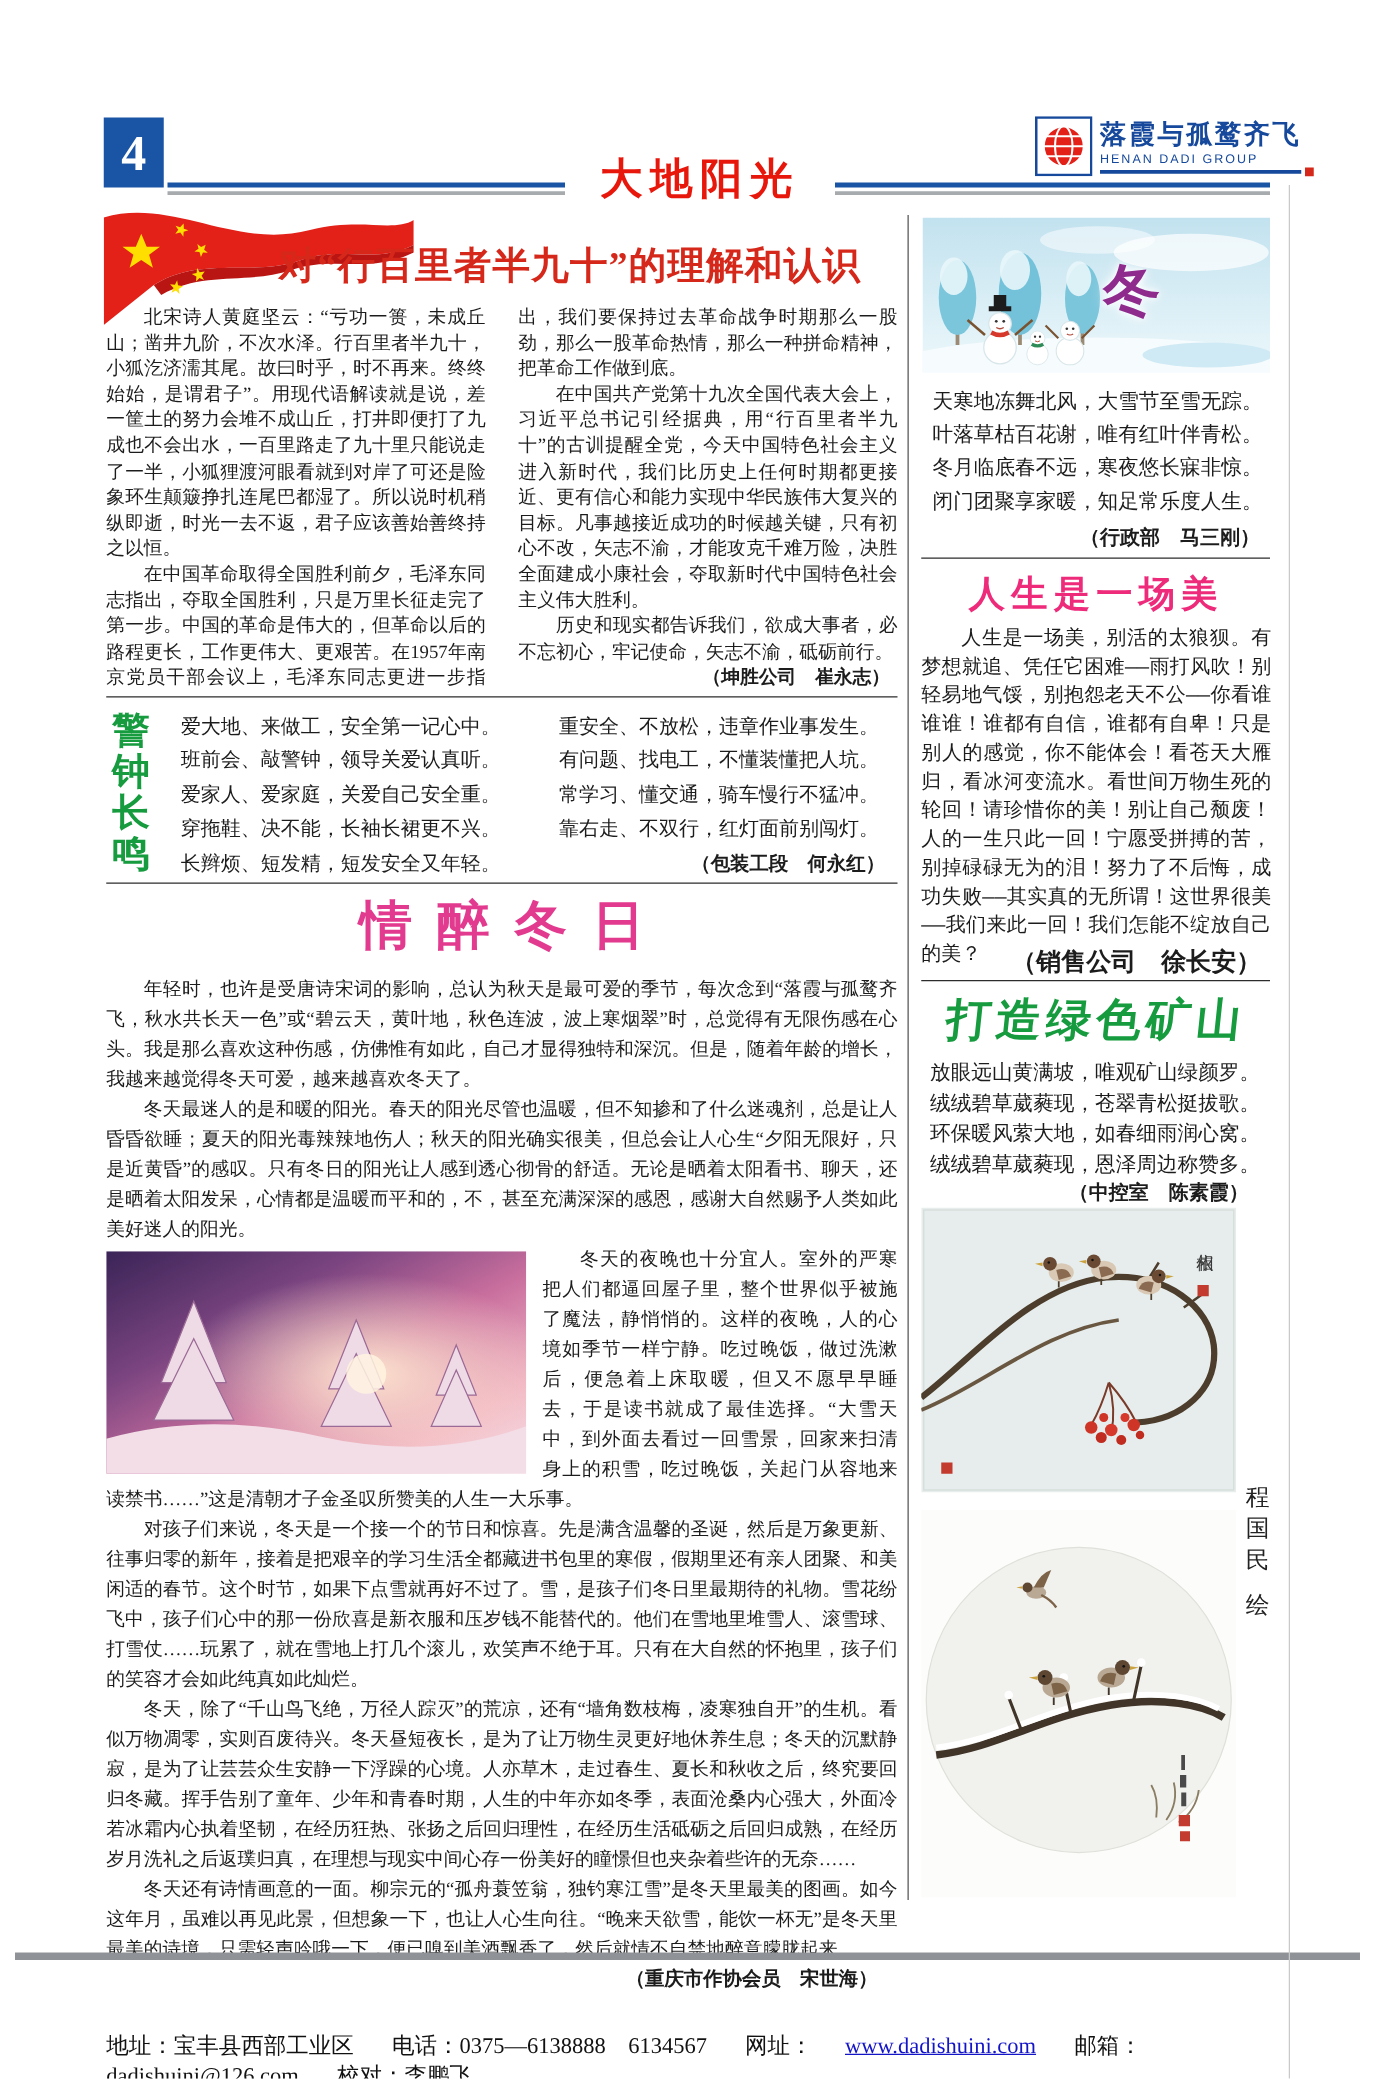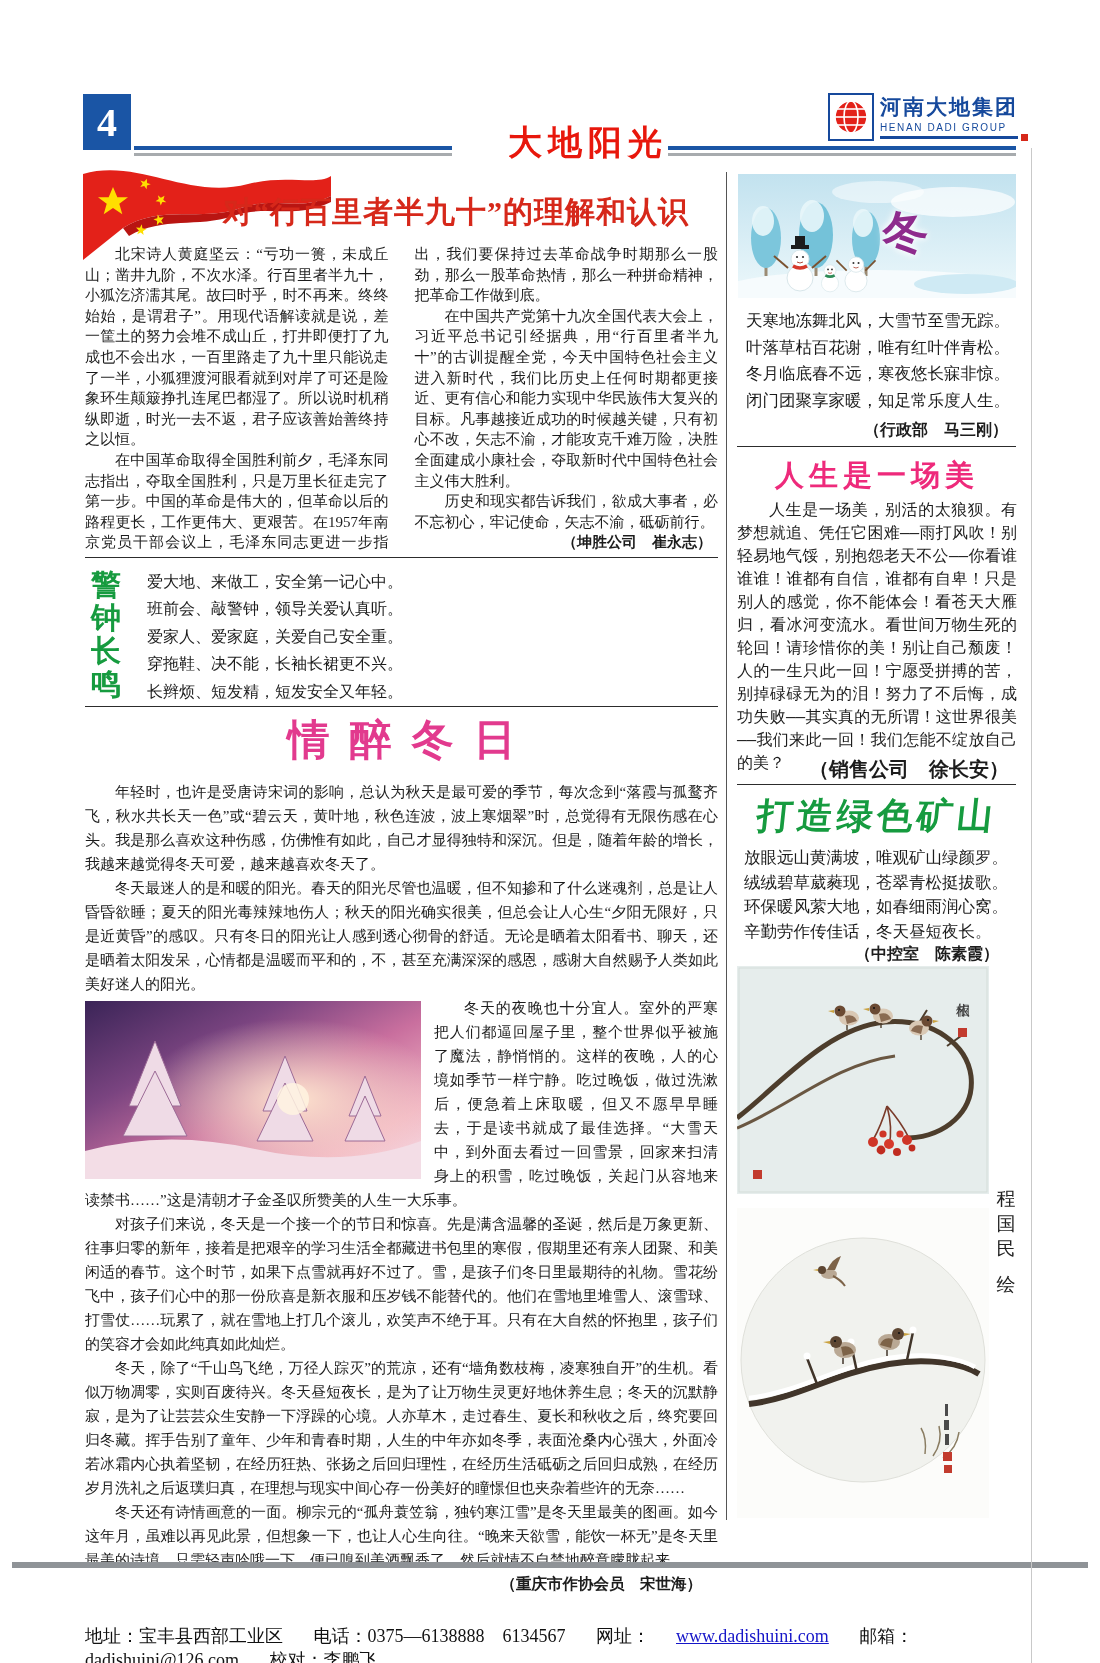--- a/index.html
+++ b/index.html
@@ -6,21 +6,21 @@
   .page{position:relative;width:1100px;height:1663px;background:#fff;overflow:hidden;
         font-family:"Liberation Serif","DejaVu Serif",serif;color:#1c1c1c;}
   .abs{position:absolute;}
 
   
   .page-num{left:83px;top:94px;width:48px;height:56px;background:#1a55a5;
             display:flex;align-items:center;justify-content:center;}
   .page-num span{color:#fff;font-size:40px;font-weight:bold;}
   .head-rule-blue{left:134px;top:146px;width:882px;height:4px;background:#1a55a5;}
   .head-rule-gray{left:134px;top:153px;width:882px;height:3px;background:#a7abae;}
-  .masthead{left:452px;top:120px;width:216px;text-align:right;background:#fff;z-index:3;
+  .masthead{left:452px;top:120px;width:216px;text-align:center;background:#fff;z-index:3;
             font-size:34px;font-weight:bold;color:#e8170c;letter-spacing:6px;
             font-family:Liberation Sans, sans-serif;}
   .logo{left:828px;top:93px;display:flex;gap:6px;z-index:3;background:#fff;padding-bottom:2px;}
   .logo-text{display:flex;flex-direction:column;}
   .logo-cn{color:#16499c;font-size:21px;font-weight:bold;letter-spacing:2px;
            font-family:"Liberation Sans","DejaVu Sans",sans-serif;}
   .logo-en{color:#16499c;font-size:10px;letter-spacing:1.6px;
            font-family:"Liberation Sans","DejaVu Sans",sans-serif;margin-top:1px;}
   .logo-bar{margin-top:3px;height:3px;background:#16499c;position:relative;}
   .logo-bar i{position:absolute;right:-10px;top:-2px;width:7px;height:7px;background:#d6281a;}
@@ -108,21 +108,21 @@
       <circle cx="23" cy="24" r="16" fill="#e32119"></circle>
       <g stroke="#ffffff" stroke-width="1.6" fill="none">
         <circle cx="23" cy="24" r="16"></circle>
         <ellipse cx="23" cy="24" rx="7" ry="16"></ellipse>
         <line x1="7" y1="24" x2="39" y2="24"></line>
         <line x1="9" y1="16" x2="37" y2="16"></line>
         <line x1="9" y1="32" x2="37" y2="32"></line>
       </g>
     </svg>
     <div class="logo-text">
-      <span class="logo-cn">河南大地集团</span>
+      <span class="logo-cn">落霞与孤鹜齐飞</span>
       <span class="logo-en">HENAN DADI GROUP</span>
       <div class="logo-bar">
           <i></i>
         </div>
     </div>
   </div>
 
   <svg class="abs flag" width="248" height="96" viewBox="0 0 248 96">
     <path d="M0,6 C55,-10 105,32 165,16 C205,6 232,18 248,8 L248,28 C215,44 192,28 158,40 C118,54 78,36 40,60 L0,92 Z" fill="#e32119"></path>
     <path d="M40,60 C78,36 118,54 158,40 C192,28 215,44 248,28 L248,34 C210,52 186,36 150,48 C115,60 80,48 46,68 Z" fill="#b91512"></path>
@@ -151,20 +151,27 @@
       <span>钟</span>
       <span>长</span>
       <span>鸣</span>
     </div>
     <div class="alarm-col alarm-col1">
       <div>爱大地、来做工，安全第一记心中。</div>
       <div>班前会、敲警钟，领导关爱认真听。</div>
       <div>爱家人、爱家庭，关爱自己安全重。</div>
       <div>穿拖鞋、决不能，长袖长裙更不兴。</div>
       <div>长辫烦、短发精，短发安全又年轻。</div>
+    </div>
+    <div class="alarm-col alarm-col2">
+      <div>重安全、不放松，违章作业事发生。</div>
+      <div>有问题、找电工，不懂装懂把人坑。</div>
+      <div>常学习、懂交通，骑车慢行不猛冲。</div>
+      <div>靠右走、不双行，红灯面前别闯灯。</div>
+      <div class="byline alarm-byline">（包装工段　何永红）</div>
     </div>
   </div>
   <div class="abs hrule rule2"></div>
 
   <div class="abs essay-title">情醉冬日</div>
   <div class="abs essay-body">
     <p>年轻时，也许是受唐诗宋词的影响，总认为秋天是最可爱的季节，每次念到“落霞与孤鹜齐飞，秋水共长天一色”或“碧云天，黄叶地，秋色连波，波上寒烟翠”时，总觉得有无限伤感在心头。我是那么喜欢这种伤感，仿佛惟有如此，自己才显得独特和深沉。但是，随着年龄的增长，我越来越觉得冬天可爱，越来越喜欢冬天了。</p>
     <p>冬天最迷人的是和暖的阳光。春天的阳光尽管也温暖，但不知掺和了什么迷魂剂，总是让人昏昏欲睡；夏天的阳光毒辣辣地伤人；秋天的阳光确实很美，但总会让人心生“夕阳无限好，只是近黄昏”的感叹。只有冬日的阳光让人感到透心彻骨的舒适。无论是晒着太阳看书、聊天，还是晒着太阳发呆，心情都是温暖而平和的，不，甚至充满深深的感恩，感谢大自然赐予人类如此美好迷人的阳光。</p>
     <div class="winter-photo">
       <svg width="336" height="178" viewBox="0 0 336 178">
@@ -280,21 +287,21 @@
   <div class="abs sb-life-title">人生是一场美</div>
   <div class="abs sb-life-body">人生是一场美，别活的太狼狈。有梦想就追、凭任它困难——雨打风吹！别轻易地气馁，别抱怨老天不公——你看谁谁谁！谁都有自信，谁都有自卑！只是别人的感觉，你不能体会！看苍天大雁归，看冰河变流水。看世间万物生死的轮回！请珍惜你的美！别让自己颓废！人的一生只此一回！宁愿受拼搏的苦，别掉碌碌无为的泪！努力了不后悔，成功失败——其实真的无所谓！这世界很美——我们来此一回！我们怎能不绽放自己的美？</div>
   <div class="abs byline sb-life-byline">（销售公司　徐长安）</div>
   <div class="abs sb-rule sb-rule-b"></div>
 
   <div class="abs sb-green-title">打造绿色矿山</div>
   <div class="abs sb-green-poem">
     <div>放眼远山黄满坡，唯观矿山绿颜罗。</div>
     <div>绒绒碧草葳蕤现，苍翠青松挺拔歌。</div>
     <div>环保暖风萦大地，如春细雨润心窝。</div>
-    <div>辛勤劳作传佳话，冬天昼短夜长。</div>
+    <div>绒绒碧草葳蕤现，恩泽周边称赞多。</div>
   </div>
   <div class="abs byline sb-green-byline">（中控室　陈素霞）</div>
 
   <div class="abs sb-paint1">
     <svg width="252" height="228" viewBox="0 0 252 228">
       <rect width="252" height="228" fill="#e6edec"></rect>
       <rect x="2" y="2" width="248" height="224" fill="none" stroke="#d4ddd9"></rect>
       <path d="M0,152 C40,122 88,62 148,56 C198,52 230,80 234,110 C238,146 208,170 172,172" stroke="#4d3d2c" stroke-width="5" fill="none"></path>
       <path d="M0,162 C50,142 98,98 158,90" stroke="#6a5742" stroke-width="3" fill="none"></path>
       <path d="M150,56 L140,40 M180,60 L190,44 M210,80 L224,70" stroke="#4d3d2c" stroke-width="2" fill="none"></path>

